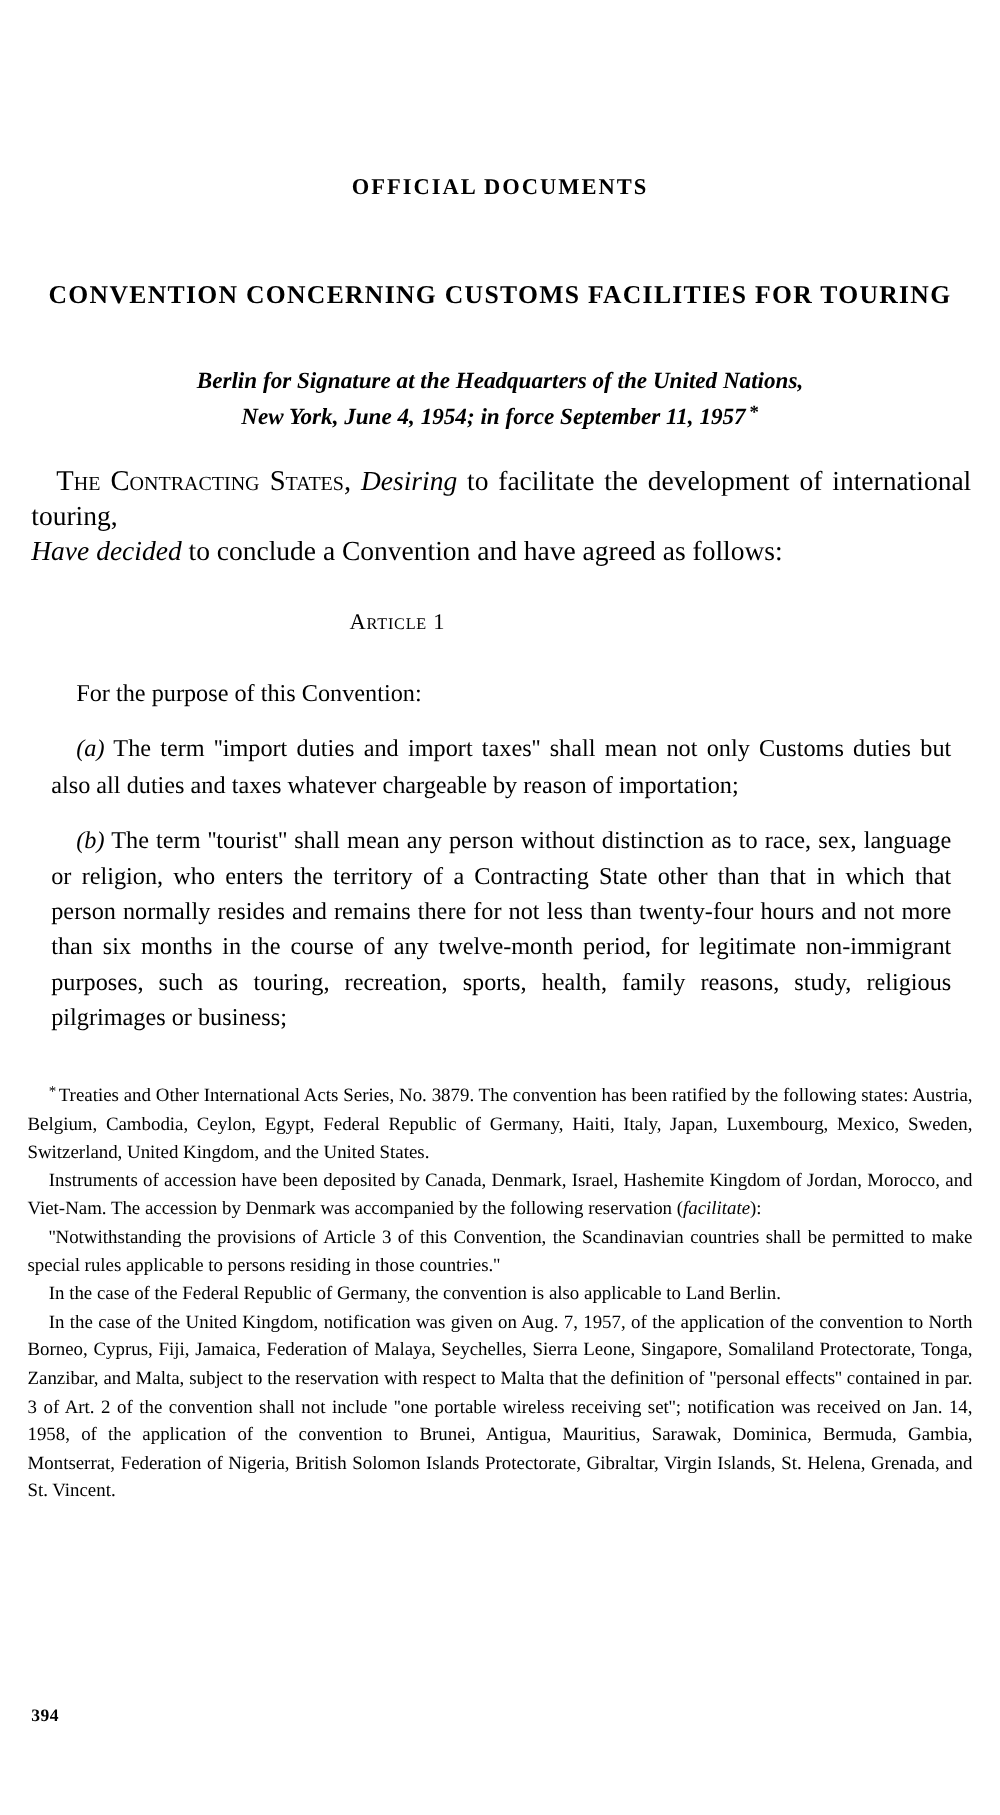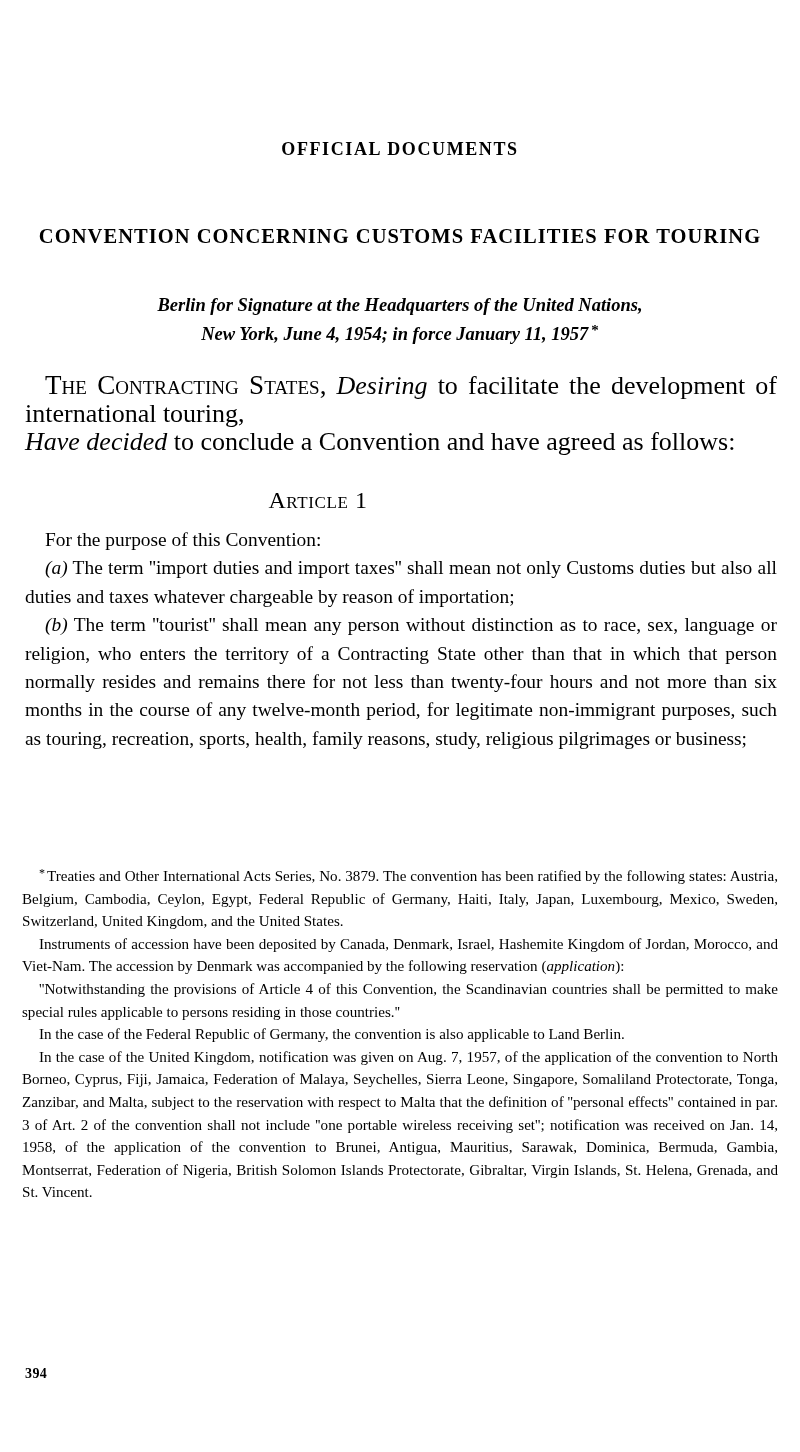--- a/index.html
+++ b/index.html
@@ -67,21 +67,21 @@
     vertical-align: 5px;
     padding-left: 3px;
   }
 
   
   .body-block {
     position: absolute;
     left: 25px;
     top: 371px;
     width: 752px;
-    font-size: 26px;
+    font-size: 22px;
     line-height: 28.2px;
     text-align: justify;
     text-justify: inter-word;
   }
   .body-block p {
     margin: 0;
   }
   .p-indent { text-indent: 20px; }
   .p-noindent { text-indent: 0; }
 
@@ -90,36 +90,36 @@
     font-size: 1.04em;
   }
   em, .ital { font-style: italic; }
 
   .article-head {
     position: absolute;
     left: 0;
     top: 487px;
     width: 636px;
     text-align: center;
-    font-size: 24px;
+    font-size: 18px;
     font-variant: small-caps;
     letter-spacing: 0.6px;
   }
 
   .body-block-2 {
     position: absolute;
     left: 25px;
     top: 526px;
     width: 752px;
     font-size: 19.4px;
     line-height: 28.4px;
     text-align: justify;
     text-justify: inter-word;
   }
-  .body-block-2 p { margin: 0; }
+  .body-block-2 p { margin: 16px; }
 
   
   .footnotes {
     position: absolute;
     left: 22px;
     top: 862px;
     width: 756px;
     font-size: 15.1px;
     line-height: 22.6px;
     text-align: justify;
@@ -147,39 +147,39 @@
 <body>
 
 <div class="page">
 
   <div class="doc-title">OFFICIAL DOCUMENTS</div>
 
   <div class="conv-title">CONVENTION CONCERNING CUSTOMS FACILITIES FOR TOURING</div>
 
   <div class="subtitle">
     <span>Berlin for Signature at the Headquarters of the United Nations,</span><br>
-    <span>New York, June 4, 1954; in force January 11, 1957</span><span class="fn-star">*</span>
+    <span>New York, June 4, 1954; in force September 11, 1957</span><span class="fn-star">*</span>
   </div>
 
   <div class="body-block">
     <p class="p-indent"><span class="smallcaps">The Contracting States,</span> <em>Desiring</em><span> to facilitate the development of international touring,</span></p>
     <p class="p-noindent"><em>Have decided</em><span> to conclude a Convention and have agreed as follows:</span></p>
   </div>
 
   <div class="article-head">Article 1</div>
 
   <div class="body-block-2">
     <p class="p-indent">For the purpose of this Convention:</p>
     <p class="p-indent"><em>(a)</em><span> The term ''import duties and import taxes'' shall mean not only Customs duties but also all duties and taxes whatever chargeable by reason of importation;</span></p>
     <p class="p-indent"><em>(b)</em><span> The term ''tourist'' shall mean any person without distinction as to race, sex, language or religion, who enters the territory of a Contracting State other than that in which that person normally resides and remains there for not less than twenty-four hours and not more than six months in the course of any twelve-month period, for legitimate non-immigrant purposes, such as touring, recreation, sports, health, family reasons, study, religious pilgrimages or business;</span></p>
   </div>
 
   <div class="footnotes">
     <p class="fn-indent"><span class="fn-marker">*</span><span>Treaties and Other International Acts Series, No. 3879. The convention has been ratified by the following states: Austria, Belgium, Cambodia, Ceylon, Egypt, Federal Republic of Germany, Haiti, Italy, Japan, Luxembourg, Mexico, Sweden, Switzerland, United Kingdom, and the United States.</span></p>
-    <p class="fn-indent"><span>Instruments of accession have been deposited by Canada, Denmark, Israel, Hashemite Kingdom of Jordan, Morocco, and Viet-Nam. The accession by Denmark was accompanied by the following reservation (</span><em>application</em><span>):</span></p>
-    <p class="fn-indent">''Notwithstanding the provisions of Article 4 of this Convention, the Scandinavian countries shall be permitted to make special rules applicable to persons residing in those countries.''</p>
+    <p class="fn-indent"><span>Instruments of accession have been deposited by Canada, Denmark, Israel, Hashemite Kingdom of Jordan, Morocco, and Viet-Nam. The accession by Denmark was accompanied by the following reservation (</span><em>facilitate</em><span>):</span></p>
+    <p class="fn-indent">''Notwithstanding the provisions of Article 3 of this Convention, the Scandinavian countries shall be permitted to make special rules applicable to persons residing in those countries.''</p>
     <p class="fn-indent">In the case of the Federal Republic of Germany, the convention is also applicable to Land Berlin.</p>
     <p class="fn-indent">In the case of the United Kingdom, notification was given on Aug. 7, 1957, of the application of the convention to North Borneo, Cyprus, Fiji, Jamaica, Federation of Malaya, Seychelles, Sierra Leone, Singapore, Somaliland Protectorate, Tonga, Zanzibar, and Malta, subject to the reservation with respect to Malta that the definition of ''personal effects'' contained in par. 3 of Art. 2 of the convention shall not include ''one portable wireless receiving set''; notification was received on Jan. 14, 1958, of the application of the convention to Brunei, Antigua, Mauritius, Sarawak, Dominica, Bermuda, Gambia, Montserrat, Federation of Nigeria, British Solomon Islands Protectorate, Gibraltar, Virgin Islands, St. Helena, Grenada, and St. Vincent.</p>
   </div>
 
   <div class="page-number">394</div>
 
 </div>
 
 </body></html>

